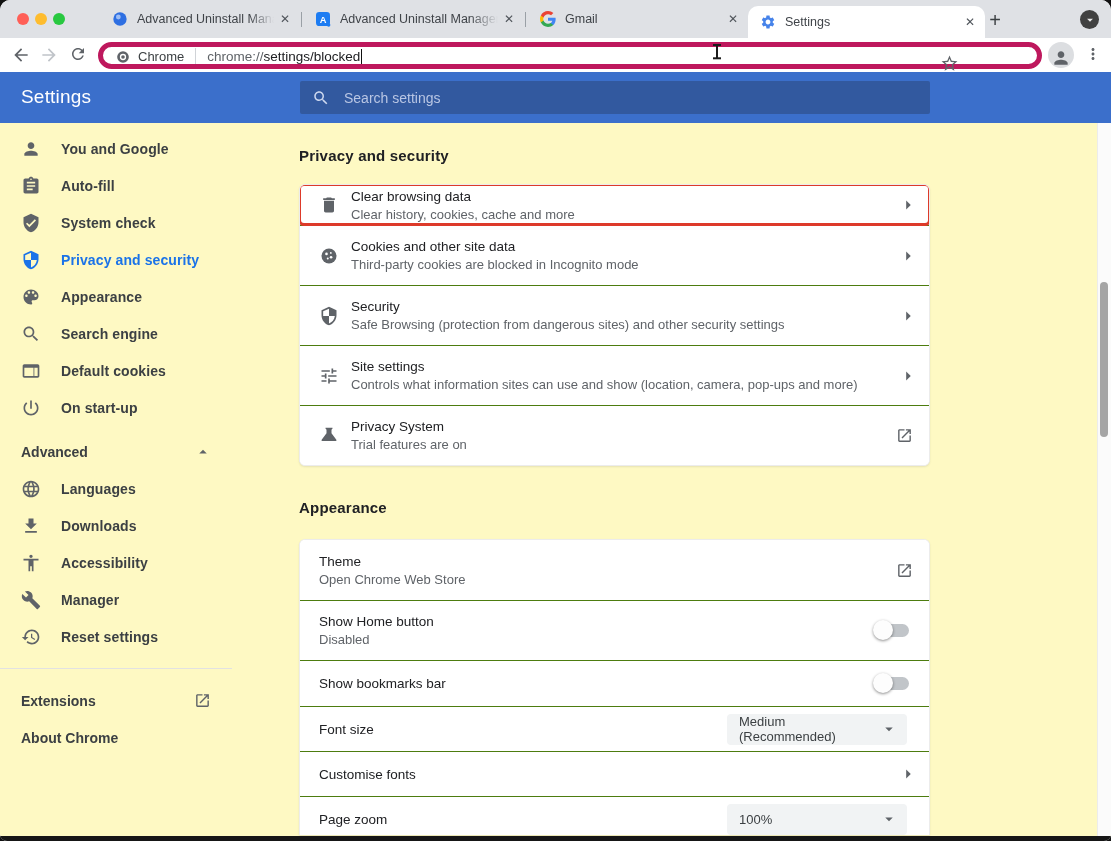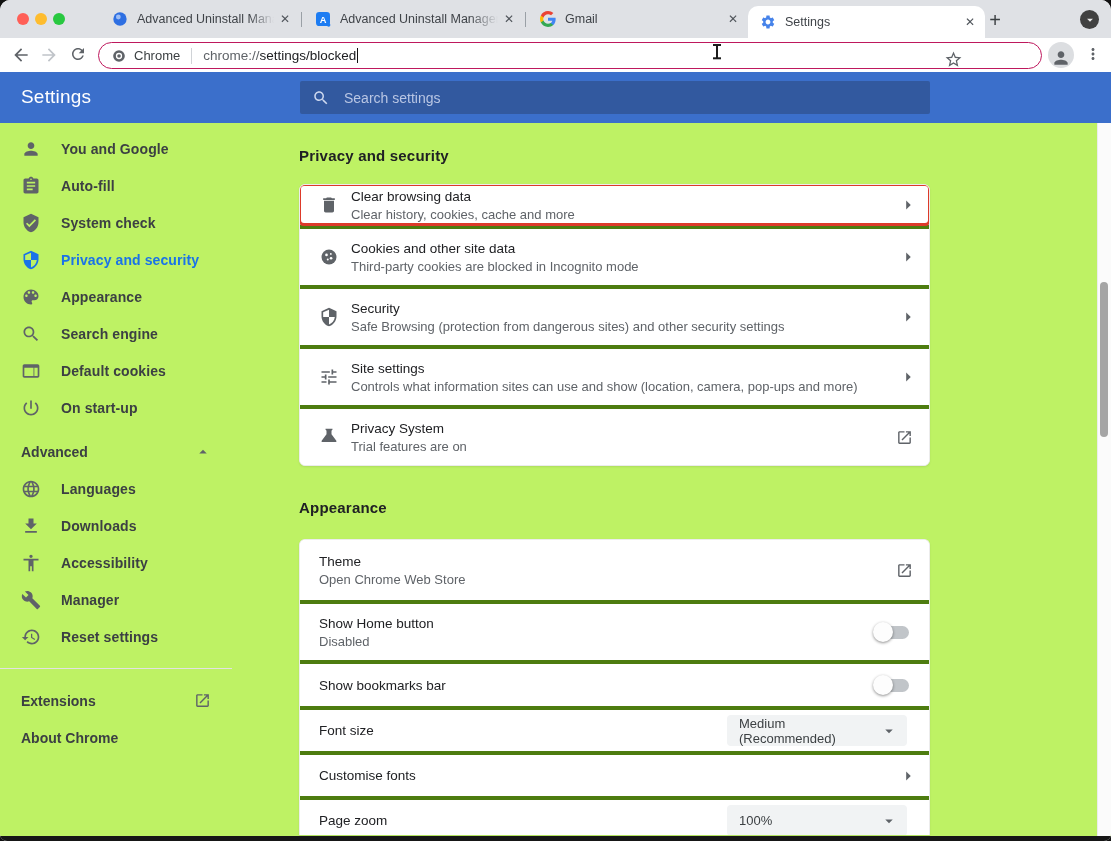--- a/index.html
+++ b/index.html
@@ -22,42 +22,42 @@
   .tab .tab-close{margin-left:6px;flex:0 0 auto;color:#50555b;font-size:12px;line-height:1;cursor:pointer}
   .tab-sep{position:absolute;top:12px;width:1px;height:15px;background:#9aa0a6}
   .newtab{position:absolute;left:983px;top:8px;width:24px;height:24px;display:flex;align-items:center;justify-content:center;
           font-size:20px;color:#3c4043;cursor:pointer}
   .tabsearch{position:absolute;left:1080px;top:10px;width:19px;height:19px;border-radius:50%;background:#414141;
              display:flex;align-items:center;justify-content:center;color:#ececec;cursor:pointer}
   
   .toolbar{position:absolute;left:0;top:38px;width:100%;height:34px;background:#fff;}
   .nav-ic{position:absolute;top:7px;width:20px;height:20px;color:#5f6368;cursor:pointer}
   .nav-back{left:11px}.nav-fwd{left:39px;color:#c0c4c9}.nav-reload{left:69px}
-  .omnibox{position:absolute;left:98px;top:4px;width:944px;height:27px;border:1px solid #be185d;border-radius:14px;
-           background:#fff;display:flex;align-items:center;padding:0 34px 0 13px;cursor:text}
+  .omnibox{position:absolute;left:98px;top:4px;width:944px;height:27px;border:5px solid #be185d;border-radius:14px;
+           background:#fff;display:flex;align-items:flex-end;padding:0 34px 0 13px;cursor:text}
   .chip-label{margin-left:8px;font-size:13px;color:#3c4043}
   .chip-sep{width:1px;height:16px;background:#d0d3d7;margin:0 11px}
   .url{font-size:13.5px;white-space:nowrap}
   .url .scheme{color:#5f6368}.url .host{color:#202124}.url .path{color:#202124}
   .caret{display:inline-block;width:1px;height:15px;background:#111;vertical-align:-3px;margin-left:1px}
   .star{position:absolute;right:78px;top:7px;width:19px;height:19px;color:#5f6368;cursor:pointer}
   .avatar{position:absolute;left:1048px;top:4px;width:26px;height:26px;border-radius:50%;background:#dcdee1;
           display:flex;align-items:flex-end;justify-content:center;overflow:hidden;color:#5f6368;cursor:pointer}
   .morevert{position:absolute;left:1084px;top:7px;width:20px;height:20px;color:#5f6368;cursor:pointer}
   
   .header{position:absolute;left:0;top:72px;width:100%;height:51px;background:var(--header-blue)}
   .header-title{position:absolute;left:21px;top:14px;font-size:19px;color:#fff;letter-spacing:.2px}
   .searchbox{position:absolute;left:300px;top:9px;width:630px;height:33px;background:var(--header-search-blue);
              border-radius:2px;display:flex;align-items:center;padding:0 12px}
   .searchbox .s-icon{width:18px;height:18px;color:#cdd8ef;flex:0 0 auto}
   .searchbox input{flex:1;margin-left:14px;background:transparent;border:none;outline:none;color:#fff;font-size:14px;
                    font-family:"Liberation Sans",sans-serif}
   .searchbox input::placeholder{color:#b9c6e4}
   
-  .page{position:absolute;left:0;top:123px;right:0;bottom:5px;background:#bef264;overflow:hidden}
+  .page{position:absolute;left:0;top:123px;right:0;bottom:5px;background:#fef9c3;overflow:hidden}
   
   .sidebar{position:absolute;left:0;top:0;width:240px;}
   .side-item{display:flex;align-items:center;height:37px;padding-left:21px;cursor:pointer}
   .side-item .si-icon{width:20px;height:20px;color:#5f6368;flex:0 0 auto}
   .side-item .si-label{margin-left:20px;font-size:14px;color:#3c4043;font-weight:bold;letter-spacing:.1px}
   .side-item.selected .si-icon{color:var(--selected-blue)}
   .side-item.selected .si-label{color:var(--selected-blue)}
   .advanced-row{display:flex;align-items:center;height:37px;margin-top:7px;padding:0 20px 0 21px;width:232px;cursor:pointer}
   .advanced-row .adv-label{font-size:14px;color:#3c4043;font-weight:bold}
   .advanced-row .adv-caret{margin-left:auto;width:18px;height:18px;color:#5f6368}
@@ -66,21 +66,21 @@
   .side-footer-item .sf-label{font-size:14px;color:#3c4043;font-weight:bold}
   .side-footer-item .sf-icon{margin-left:auto;width:17px;height:17px;color:#5f6368}
   
   .content{position:absolute;left:299px;top:0;width:631px;}
   .section-heading{font-size:15px;color:var(--title-text);font-weight:bold;letter-spacing:.2px}
   .section-heading.first{margin:24px 0 20px 0}
   .section-heading.later{margin:33px 0 23px 0}
   .card{background:#fff;border:1px solid #ececec;border-radius:6px;box-shadow:0 1px 2px rgba(60,64,67,.12);overflow:hidden}
   .card.clipped{border-radius:6px 6px 0 0;border-bottom:none}
   .row{display:flex;align-items:center;position:relative;background:#fff}
-  .row + .row{border-top:4px solid #4d7c0f}
+  .row + .row{border-top:1px solid #4d7c0f}
   .row.h60{height:60px}.row.h56{height:40px}.row.h46{height:46px}.row.h45{height:45px}
   .row .r-icon{width:20px;height:20px;color:#5f6368;margin:0 12px 0 19px;flex:0 0 auto}
   .row .r-noicon{width:19px;flex:0 0 auto}
   .row .r-text{display:flex;flex-direction:column;justify-content:center;gap:3px;min-width:0}
   .row .r-title{font-size:13.5px;color:var(--title-text)}
   .row .r-sub{font-size:13px;color:var(--secondary-text)}
   .row .ctl{margin-left:auto;display:flex;align-items:center}
   .ctl.chevron{padding-right:10px;color:#5f6368}
   .ctl.external{padding-right:16px;color:#5f6368}
   .ctl.toggle-wrap{padding-right:20px}

